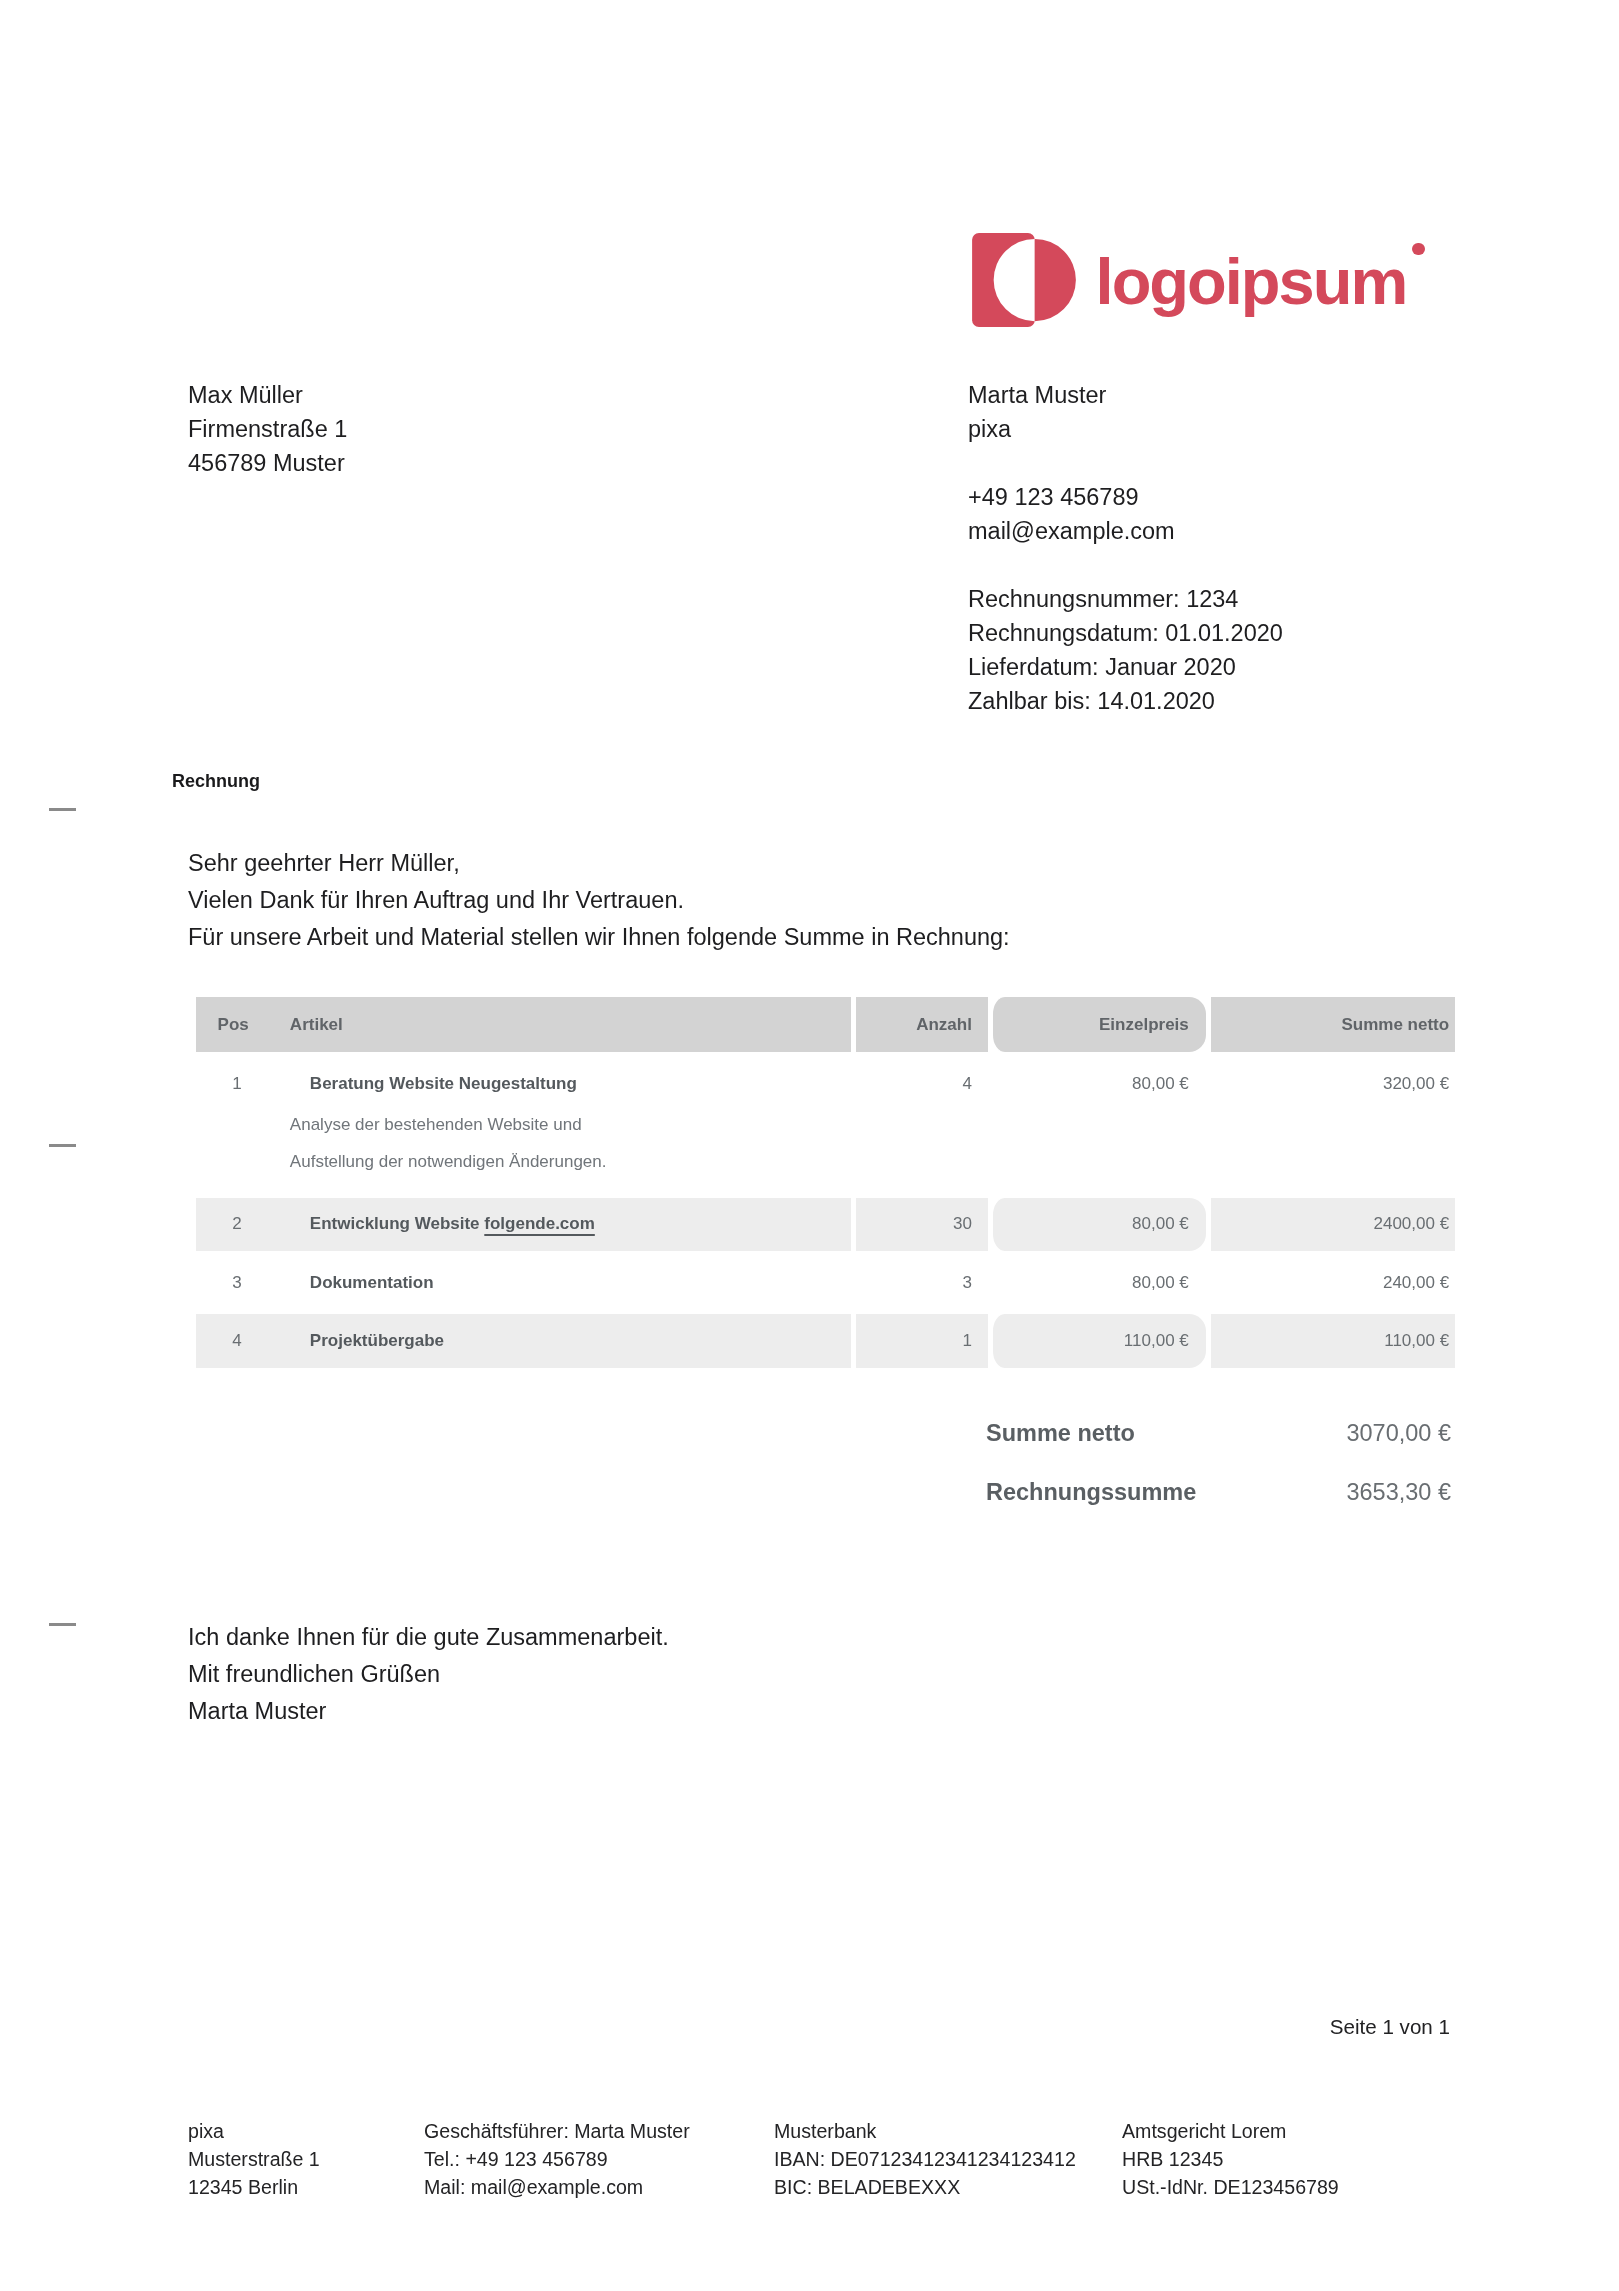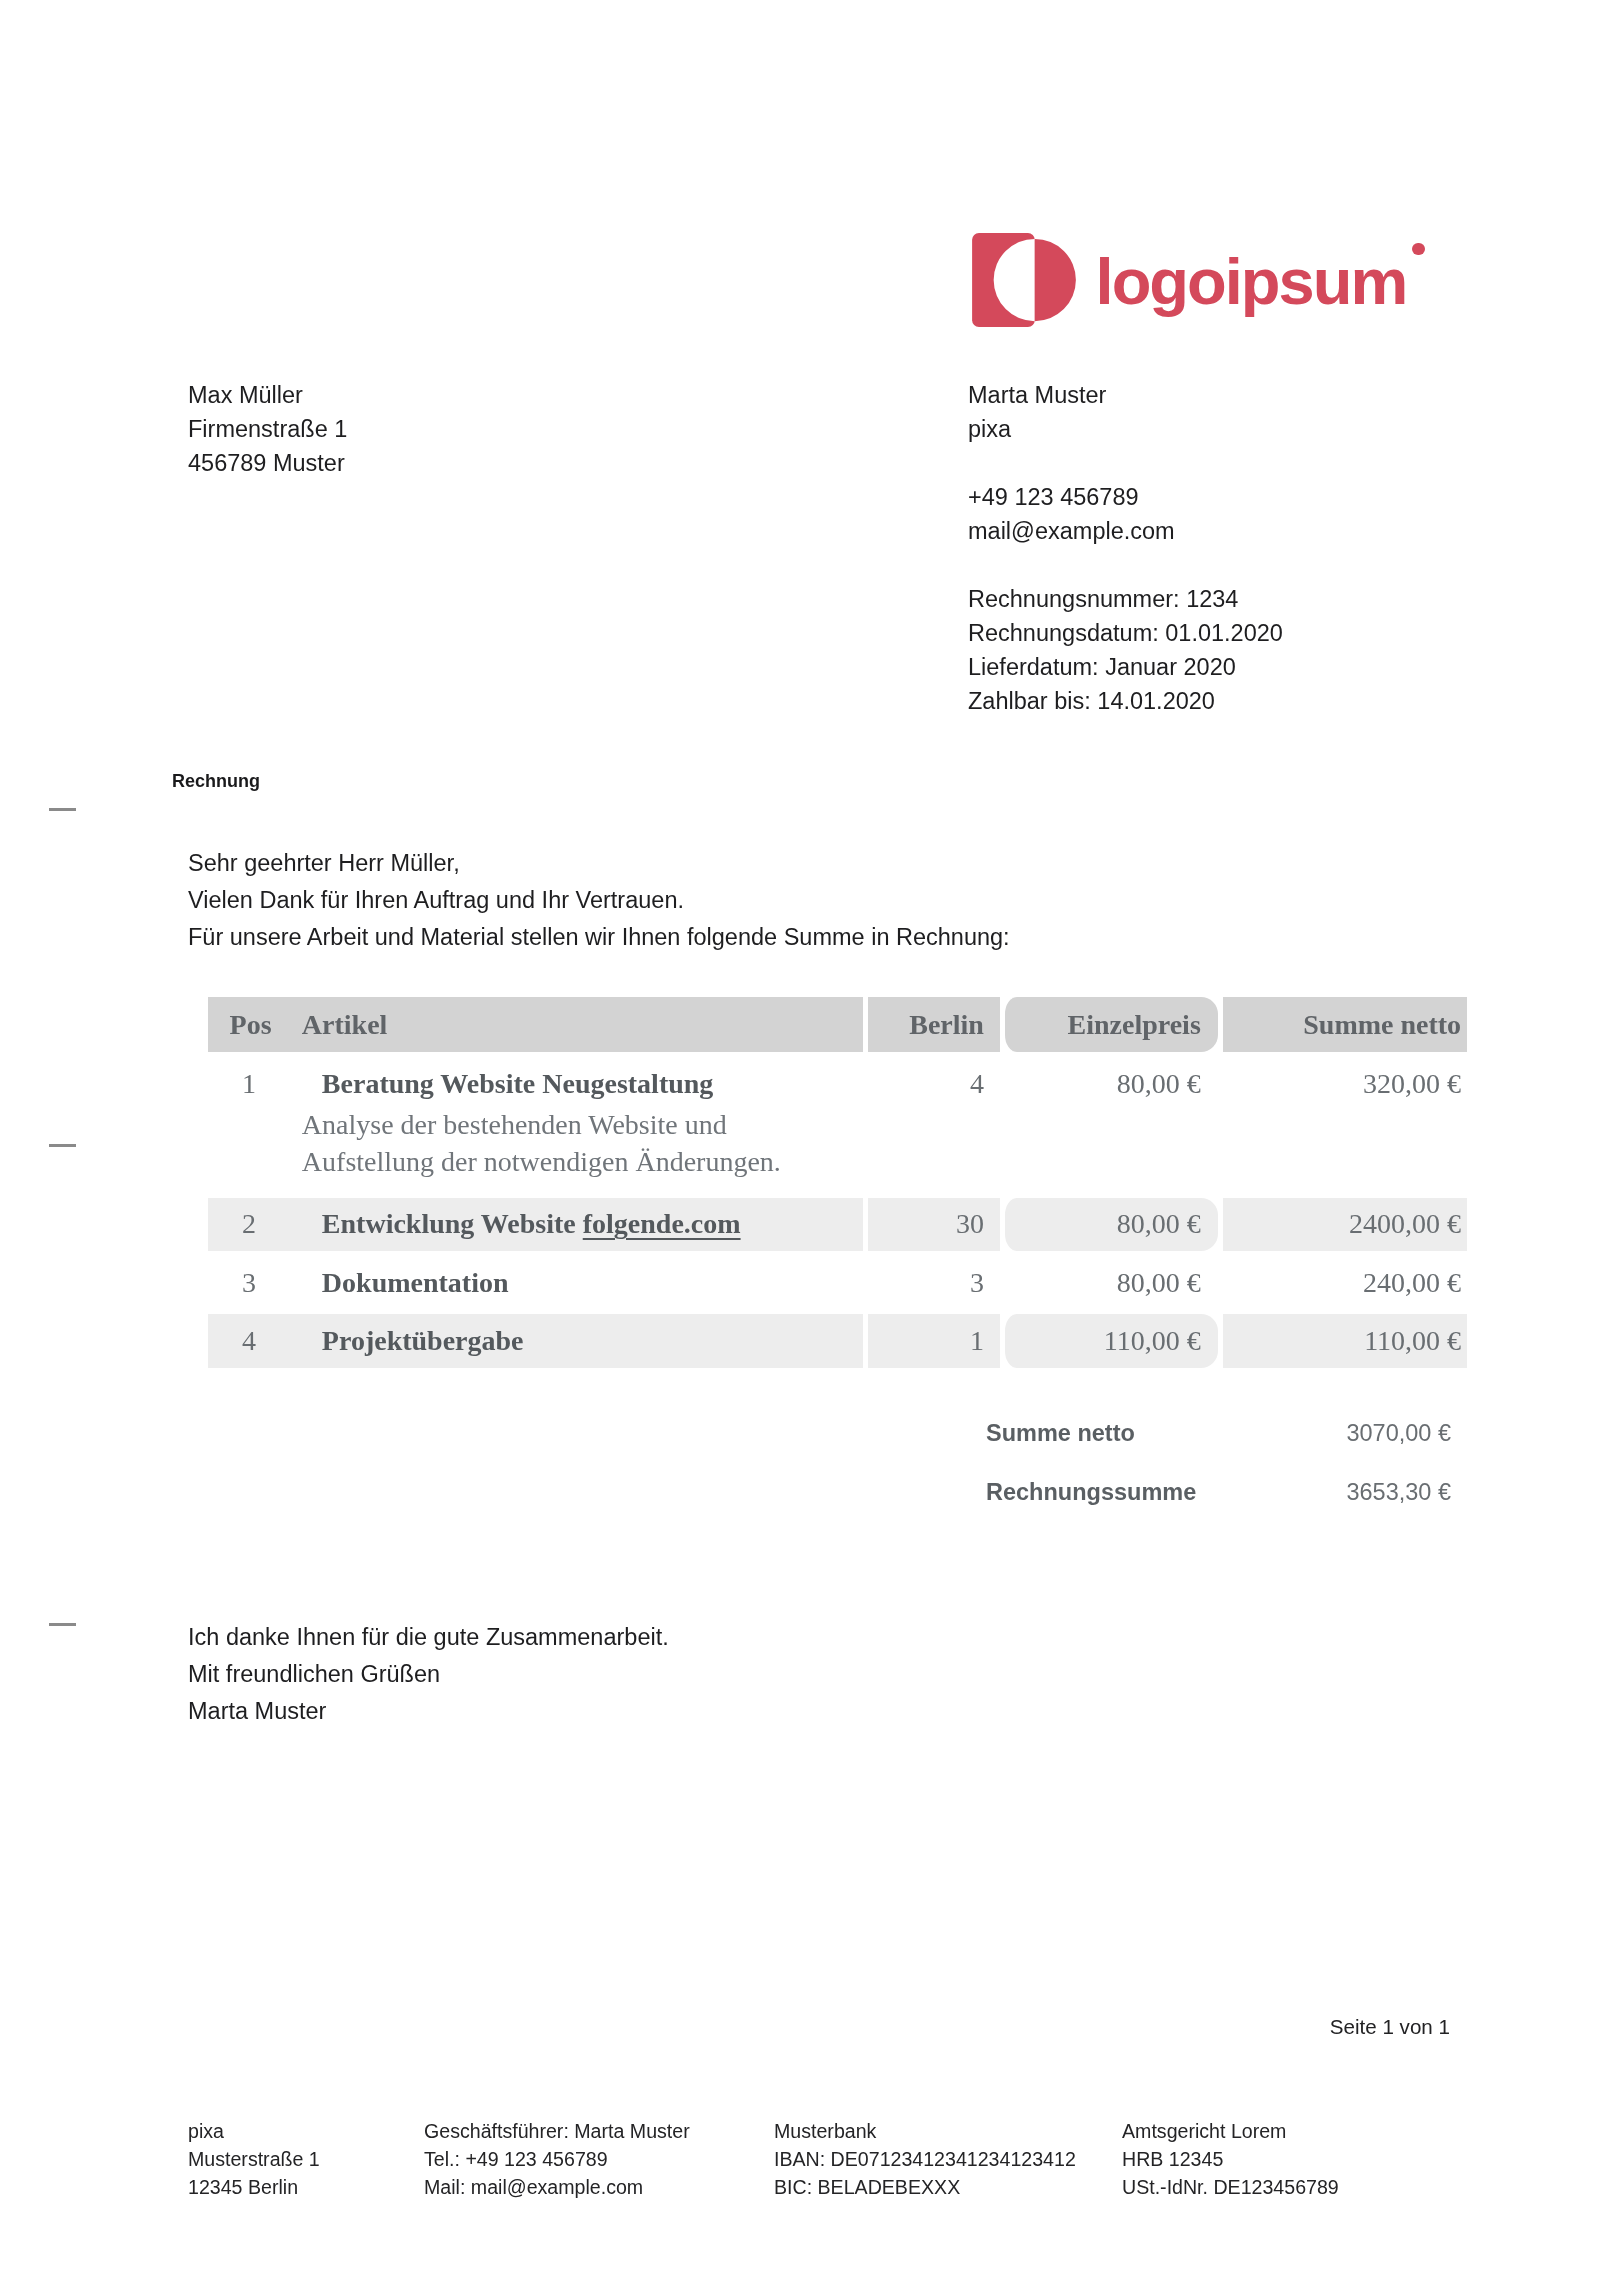--- a/index.html
+++ b/index.html
@@ -86,28 +86,27 @@
     position: absolute;
     left: 188px;
     top: 845px;
     font-size: 23.5px;
     line-height: 37px;
   }
 
   
   .items-table {
     position: absolute;
-    left: 208px;
+    left: 196px;
     top: 992px;
     width: 1259px;
     border-collapse: separate;
     border-spacing: 0 5.9px;
     table-layout: fixed;
-    font-size: 28px;
-    font-family: Liberation Serif, serif;
+    font-size: 17px;
   }
   .items-table col.c-pos    { width: 82px; }
   .items-table col.c-art    { width: 572px; }
   .items-table col.c-anz    { width: 137px; }
   .items-table col.c-einz   { width: 218px; }
   .items-table col.c-sum    { width: 249px; }
 
   .items-table th {
     background: #d3d3d3;
     color: #606468;
@@ -245,21 +244,21 @@
       <col class="c-pos">
         <col class="c-art">
         <col class="c-anz">
         <col class="c-einz">
         <col class="c-sum">
     </colgroup>
     <thead>
       <tr>
         <th class="h-pos">Pos</th>
         <th class="h-art">Artikel</th>
-        <th class="num h-anz sep">Berlin</th>
+        <th class="num h-anz sep">Anzahl</th>
         <th class="num h-einz sep">Einzelpreis</th>
         <th class="num h-sum sep">Summe netto</th>
       </tr>
     </thead>
     <tbody>
       <tr>
         <td class="cell-pos">1</td>
         <td class="cell-art">
           <div class="item-title">Beratung Website Neugestaltung</div>
           <div class="item-desc multiline">Analyse der bestehenden Website und

